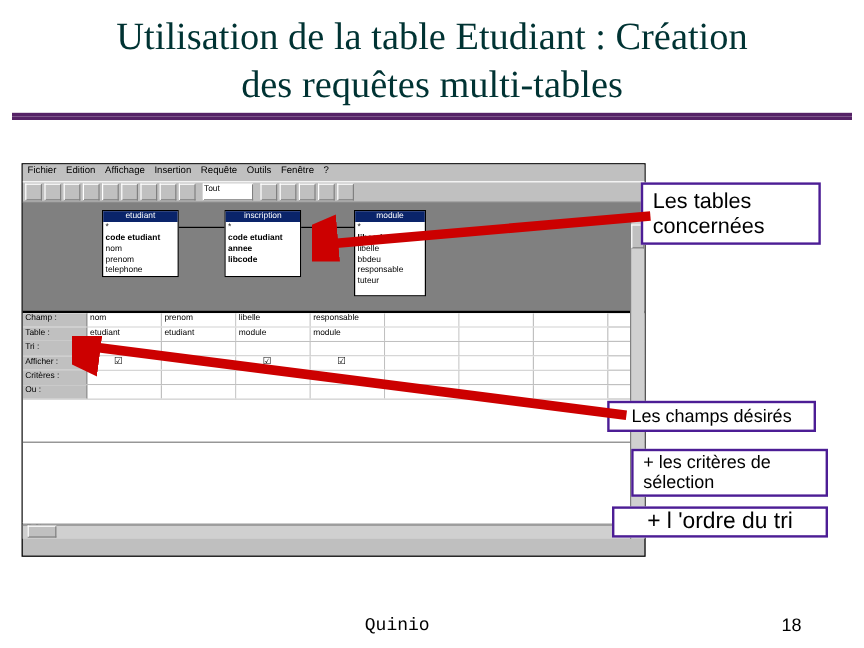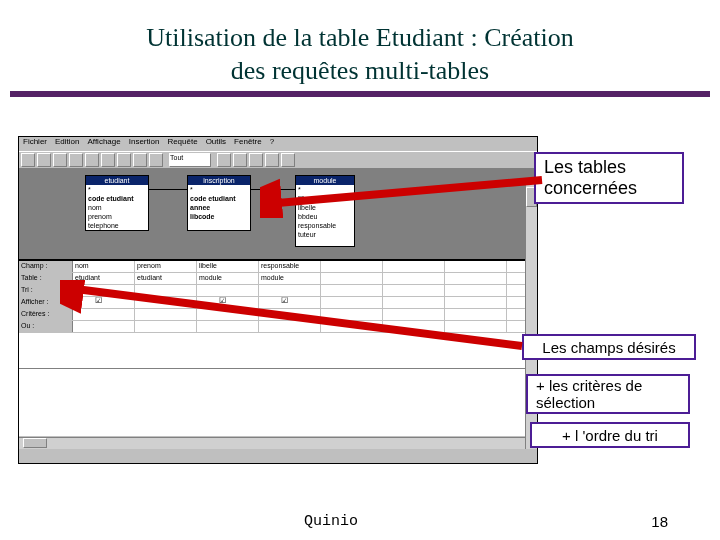--- a/index.html
+++ b/index.html
@@ -6,24 +6,24 @@
   body {
     margin: 0;
     width: 720px;
     height: 540px;
     background: #fff;
     font-family: "Times New Roman", serif;
     position: relative;
     overflow: hidden;
   }
   .slide-title {
-    font-size: 26px;
+    font-size: 32px;
     color: #003333;
     text-align: center;
-    padding: 22px 20px 4px 20px;
+    padding: 10px 20px 4px 20px;
     line-height: 1.25;
   }
   .title-underline {
     width: 700px;
     margin: 0 auto 6px auto;
     height: 6px;
     border-top: 3px solid #552266;
     border-bottom: 3px solid #552266;
     background: transparent;
   }
@@ -117,23 +117,23 @@
     background:#fff;
     border:2px solid #4c1d95;
     font-family:Arial,sans-serif;
     text-align:left;
     display:flex;
     align-items:center;
     justify-content:center;
     padding:4px 8px;
   }
   .c1 { right:36px; top:152px; width:150px; height:52px; font-size:18px; }
-  .c2 { right:24px; top:334px; width:174px; height:26px; font-size:15px; }
+  .c2 { right:40px; top:334px; width:174px; height:26px; font-size:15px; }
   .c3 { right:30px; top:374px; width:164px; height:40px; font-size:15px; }
-  .c4 { right:30px; top:422px; width:160px; height:26px; font-size:15px; }
+  .c4 { right:30px; top:422px; width:180px; height:26px; font-size:19px; }
   .arrow { position:absolute; pointer-events:none; }
   .footer-author { position:absolute; left:304px; bottom:10px; font-family:Liberation Mono, monospace; font-size:15px; }
   .footer-page { position:absolute; right:52px; bottom:10px; font-family:Arial,sans-serif; font-size:15px;margin-left:31px; }
 </style>
 </head>
 <body>
 
 <div class="slide-title">
   <span>Utilisation de la table Etudiant : Création</span><br>
   <span>des requêtes multi-tables</span>

